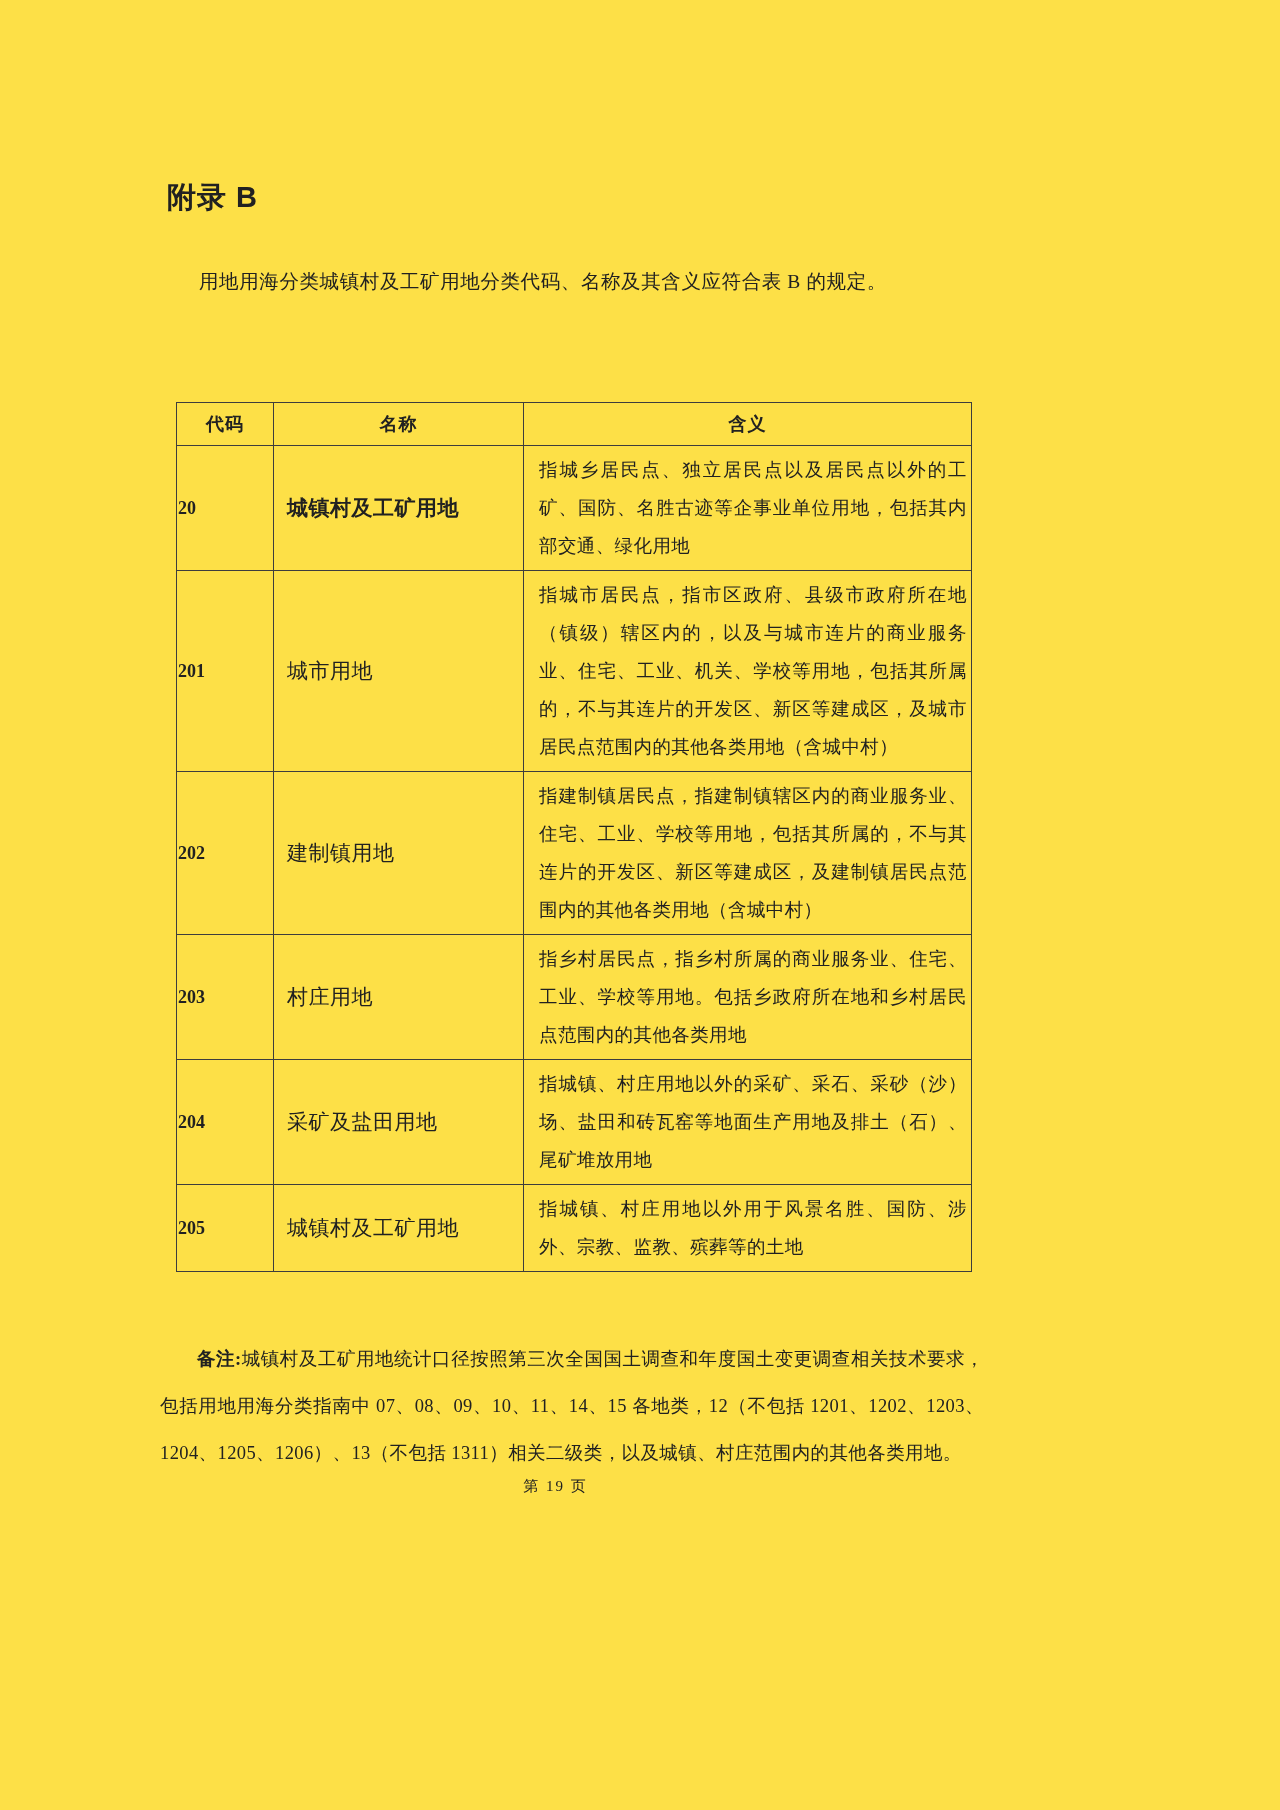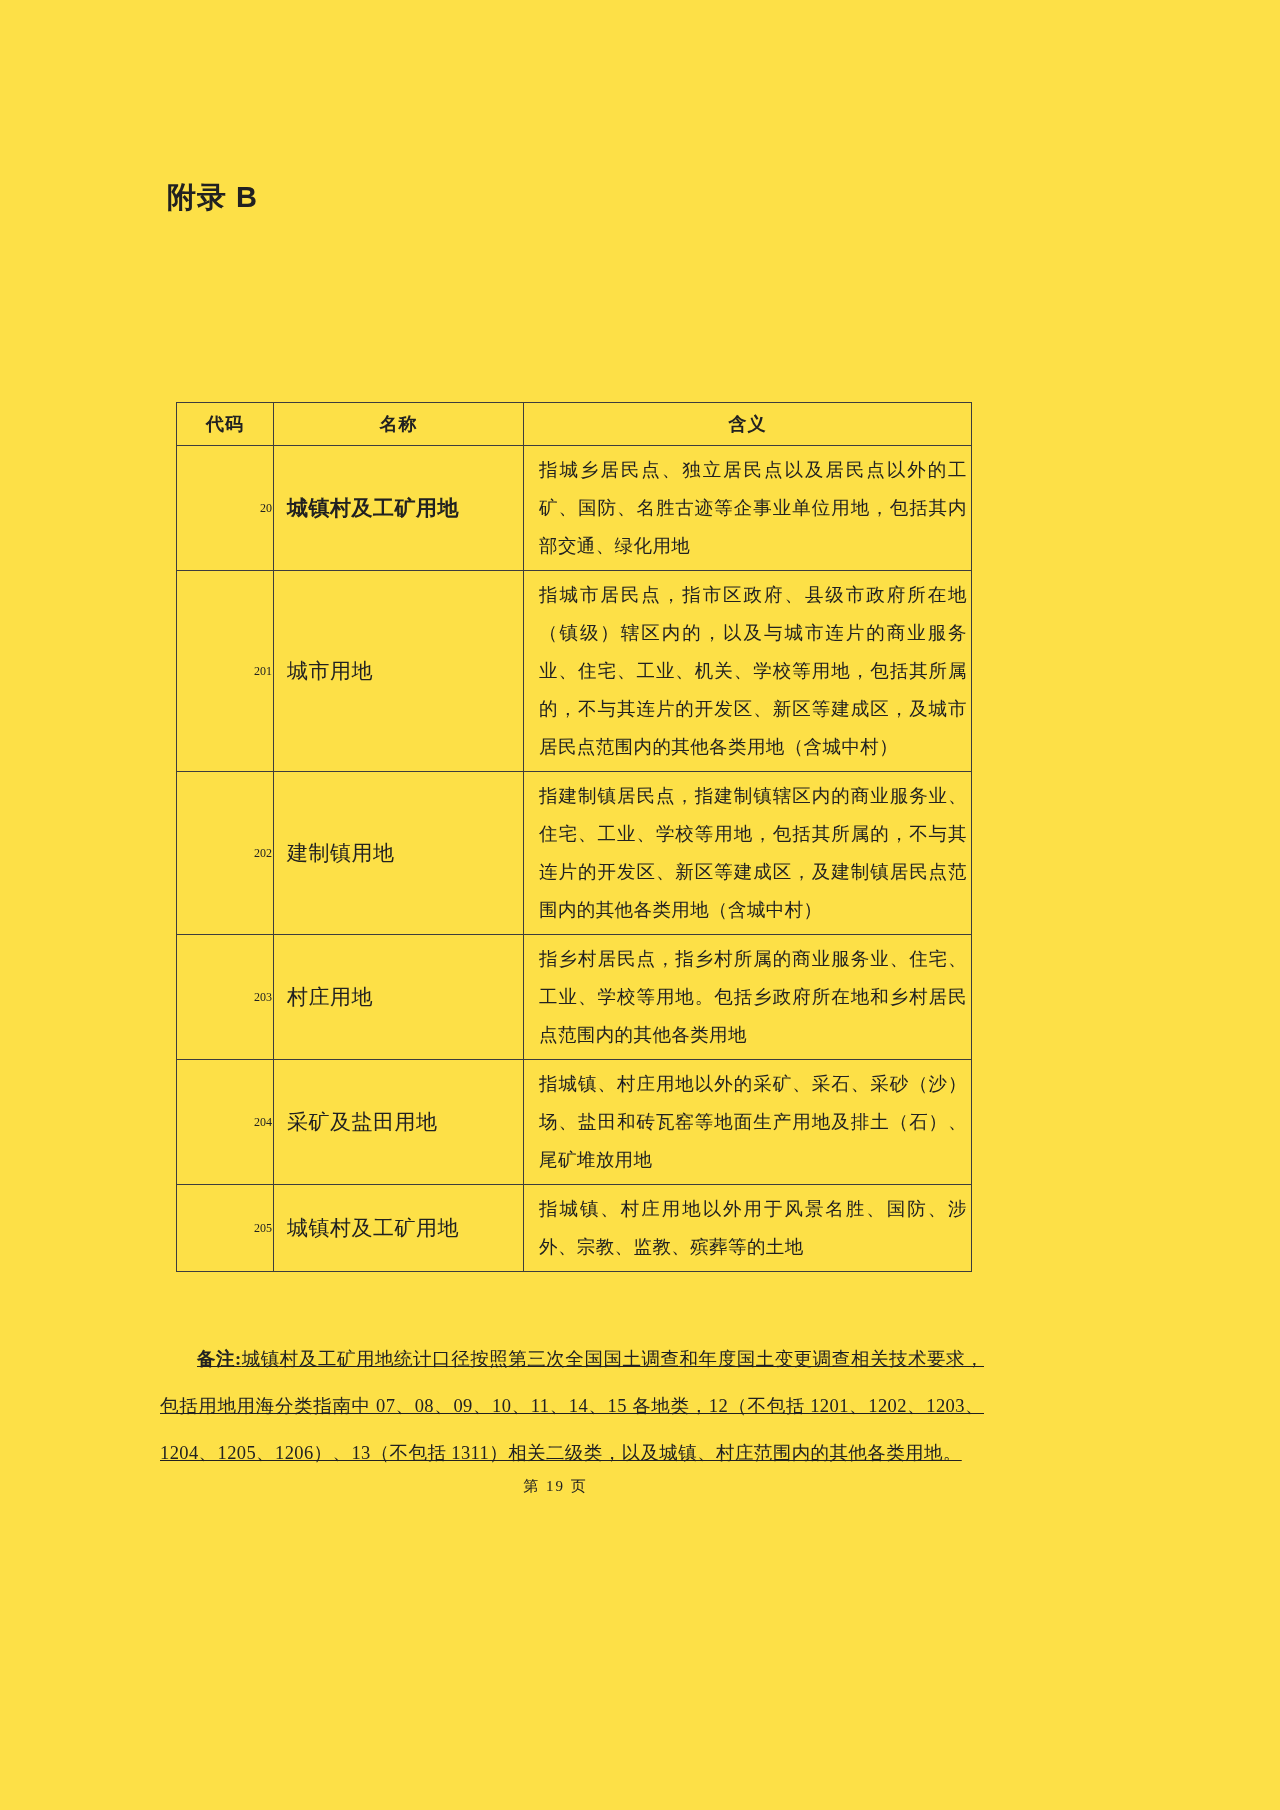--- a/index.html
+++ b/index.html
@@ -38,22 +38,22 @@
   }
   col.c-code{width:97px;}
   col.c-name{width:250px;}
   col.c-mean{width:448px;}
   th.hdr{
     height:40px;
     font-family:"Liberation Sans","DejaVu Sans",sans-serif;
     font-weight:bold;font-size:18px;letter-spacing:1px;
   }
   td.code{
-    text-align:right;
-    font-weight:normal;font-size:12px;
+    text-align:left;
+    font-weight:bold;font-size:18px;
     font-family:"Liberation Serif","DejaVu Serif",serif;
   }
   td.name{
     padding:6px 10px 6px 13px;
     font-size:21px;letter-spacing:0.5px;
   }
   td.name.bold{
     font-family:"Liberation Sans","DejaVu Sans",sans-serif;
     font-weight:bold;
   }
@@ -63,35 +63,36 @@
     text-align:justify;letter-spacing:0.4px;
   }
   tr.r-3{height:116px;}
   tr.r-5{height:192px;}
   tr.r-4{height:152px;}
   tr.r-3b{height:114px;}
   tr.r-2{height:78px;}
   .note{
     position:absolute;left:160px;top:1336px;width:824px;
     font-size:18.5px;line-height:47px;
-    text-align:justify;text-indent:2em;letter-spacing:0.4px;text-decoration:underline;
+    text-align:justify;text-indent:2em;letter-spacing:0.4px;
   }
   .note .lbl{font-weight:bold;}
   .footer{
     position:absolute;left:158px;top:1477px;width:795px;
     text-align:center;font-size:15px;letter-spacing:2px;
   }
 </style>
 </head>
 <body>
 
 <div class="page">
 
   <div class="appendix-title">附录 B</div>
 
+  <div class="intro">用地用海分类城镇村及工矿用地分类代码、名称及其含义应符合表 B 的规定。</div>
 
 
   <table class="cls">
     <colgroup>
       <col class="c-code">
         <col class="c-name">
         <col class="c-mean">
     </colgroup>
     <tbody>
       <tr>

